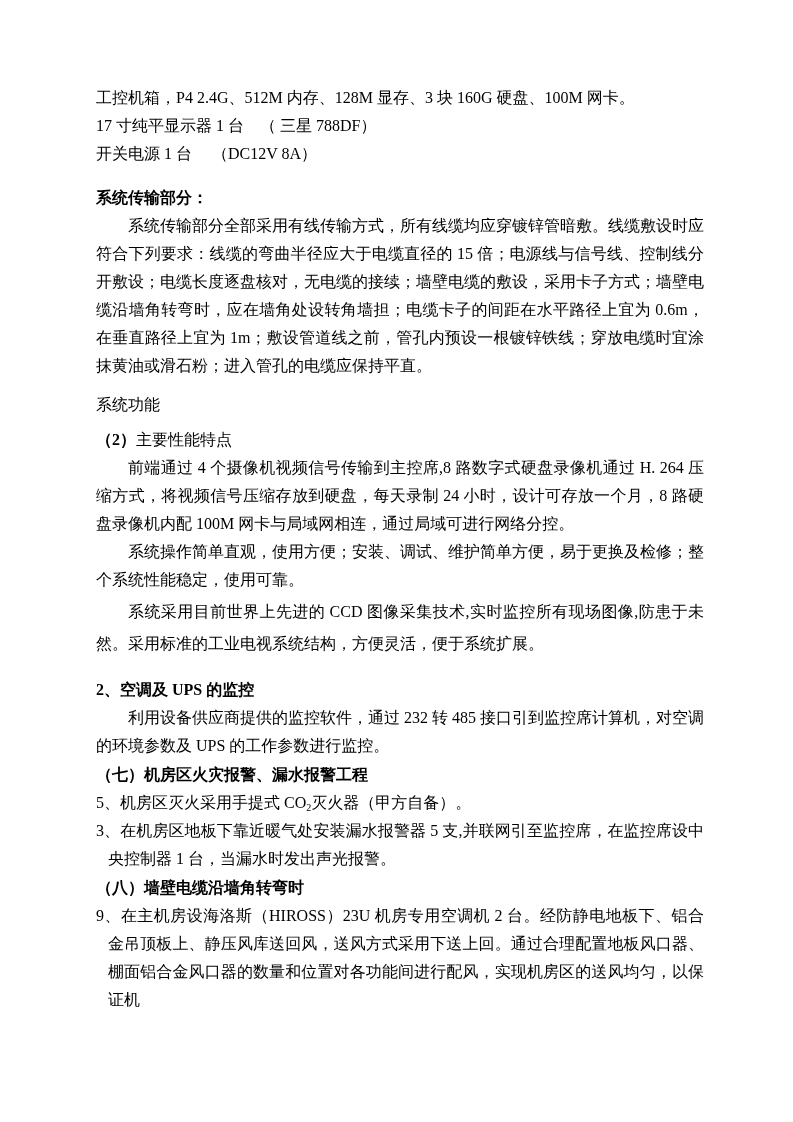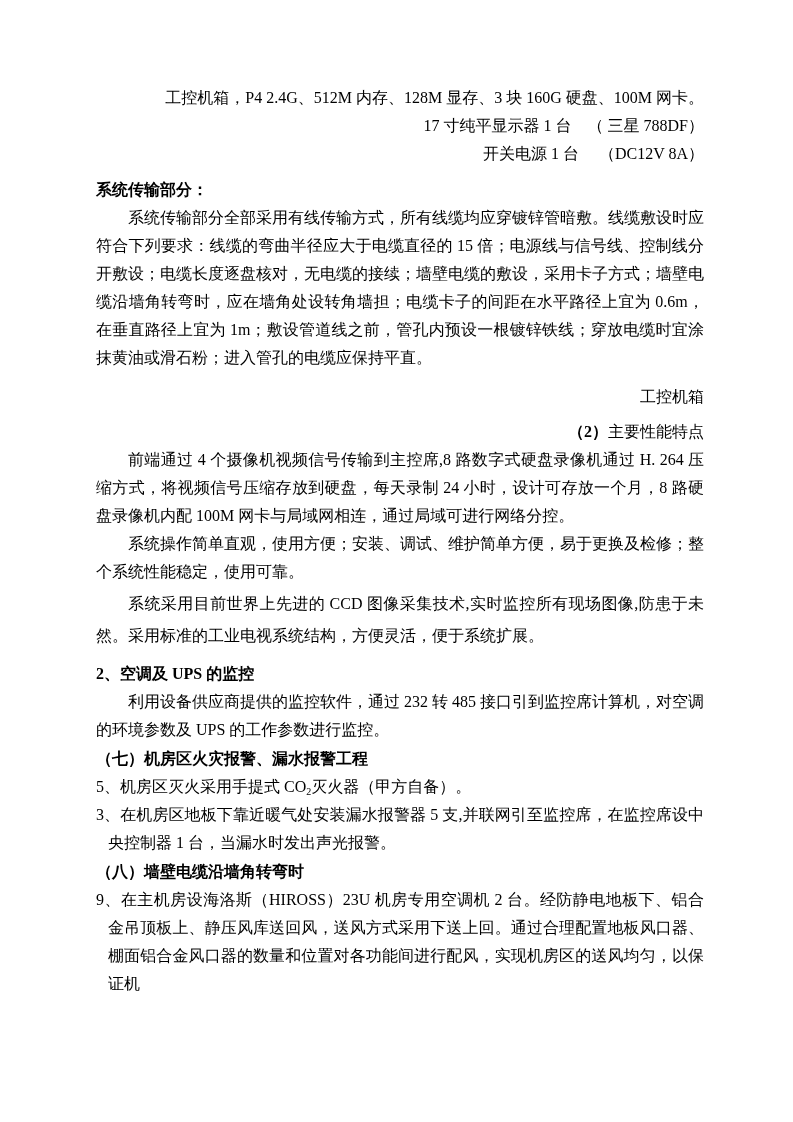--- a/index.html
+++ b/index.html
@@ -19,26 +19,26 @@
   .content {
     position: absolute;
     left: 96px;
     top: 84px;
     width: 608px;
     font-size: 16px;
     line-height: 28px;
     text-align: justify;
   }
   .block { margin: 0; }
-  .line { text-align: right; }
+  .line { text-align: left; }
   .para { text-indent: 32px; }
   .heading { font-weight: bold; text-align: left; }
   .list { padding-left: 12px; text-indent: -12px; }
   .mt-xs { margin-top: 1px; }
-  .mt-sm { margin-top: 8px; }
+  .mt-sm { margin-top: 16px; }
   .gap-above { margin-top: 11px; }
   .gap-below { margin-bottom: 7px; }
   .loose { line-height: 32px; margin-top: 2px; margin-bottom: 4px; }
   .bold { font-weight: bold; }
   sub.small {
     font-size: 10px;
     line-height: 0;
     vertical-align: -3px;
   }
 </style>
@@ -51,21 +51,21 @@
     <p class="block line">工控机箱，P4 2.4G、512M 内存、128M 显存、3 块 160G 硬盘、100M 网卡。</p>
 
     <p class="block line">17 寸纯平显示器 1 台　（ 三星 788DF）</p>
 
     <p class="block line">开关电源 1 台　 （DC12V 8A）</p>
 
     <p class="block heading mt-sm">系统传输部分：</p>
 
     <p class="block para">系统传输部分全部采用有线传输方式，所有线缆均应穿镀锌管暗敷。线缆敷设时应符合下列要求：线缆的弯曲半径应大于电缆直径的 15 倍；电源线与信号线、控制线分开敷设；电缆长度逐盘核对，无电缆的接续；墙壁电缆的敷设，采用卡子方式；墙壁电缆沿墙角转弯时，应在墙角处设转角墙担；电缆卡子的间距在水平路径上宜为 0.6m，在垂直路径上宜为 1m；敷设管道线之前，管孔内预设一根镀锌铁线；穿放电缆时宜涂抹黄油或滑石粉；进入管孔的电缆应保持平直。</p>
 
-    <p class="block line gap-above gap-below">工控机箱</p>
+    <p class="block line gap-above gap-below">系统功能</p>
 
     <p class="block line">
       <span class="bold">（2）</span><span>主要性能特点</span>
     </p>
 
     <p class="block para">前端通过 4 个摄像机视频信号传输到主控席,8 路数字式硬盘录像机通过 H. 264 压缩方式，将视频信号压缩存放到硬盘，每天录制 24 小时，设计可存放一个月，8 路硬盘录像机内配 100M 网卡与局域网相连，通过局域可进行网络分控。</p>
 
     <p class="block para">系统操作简单直观，使用方便；安装、调试、维护简单方便，易于更换及检修；整个系统性能稳定，使用可靠。</p>
 
     <p class="block para loose">系统采用目前世界上先进的 CCD 图像采集技术,实时监控所有现场图像,防患于未然。采用标准的工业电视系统结构，方便灵活，便于系统扩展。</p>

